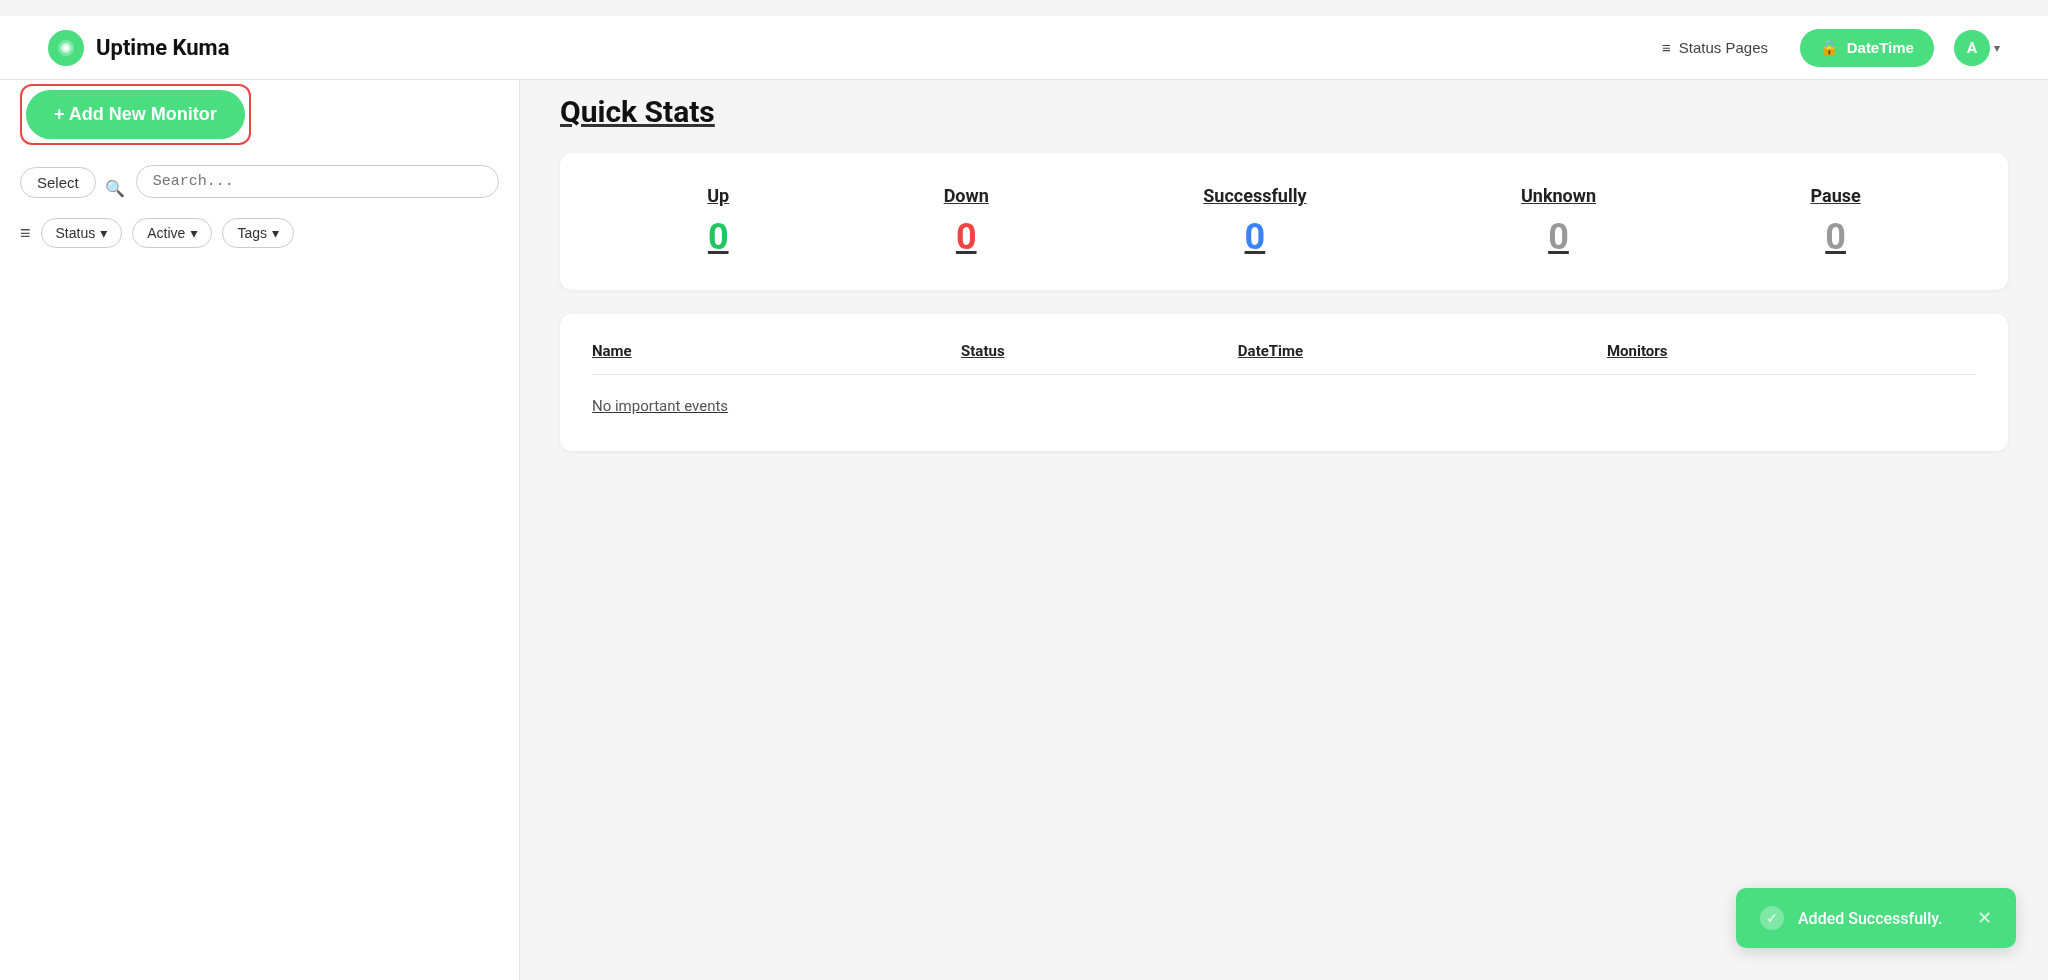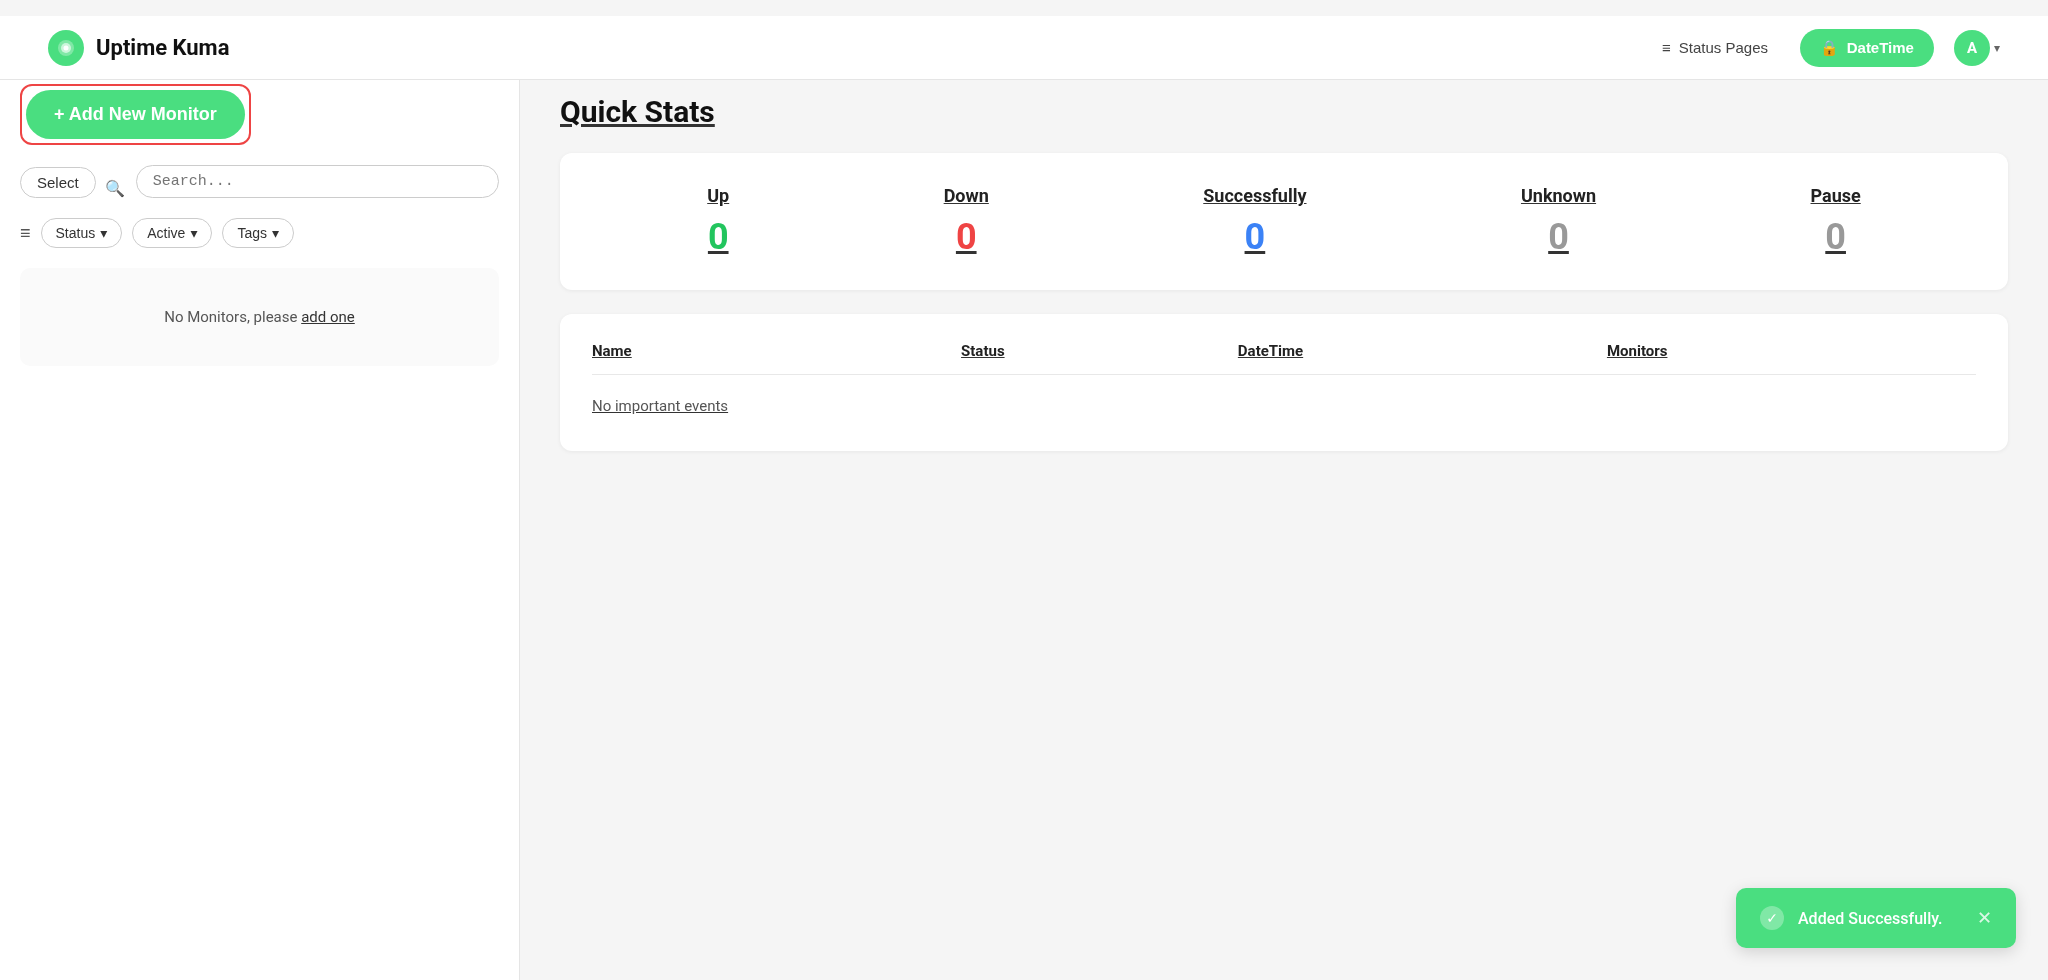--- a/index.html
+++ b/index.html
@@ -361,23 +361,20 @@
       <button class="filter-btn">
         <span>Active</span>
         <span>▾</span>
       </button>
       <button class="filter-btn">
         <span>Tags</span>
         <span>▾</span>
       </button>
     </div>
 
-    <div class="no-monitors-msg">
-      <span>No Monitors, please </span><a href="#">add one</a>
-    </div>
   </aside>
 
   <main class="content">
     <h1 class="quick-stats-title">Quick Stats</h1>
 
     <div class="stats-card">
       <div class="stat-item">
         <div class="stat-label">Up</div>
         <div class="stat-value up">0</div>
       </div>

